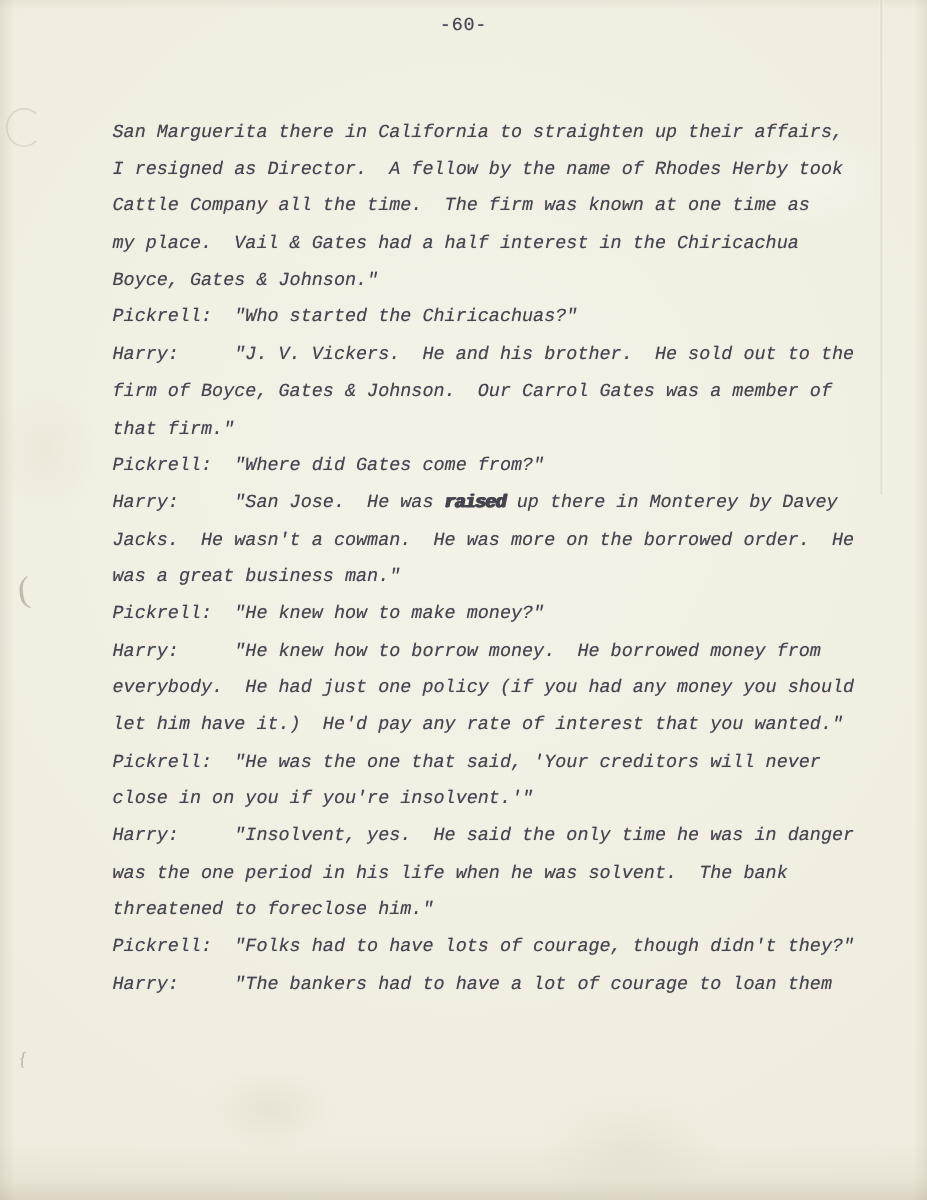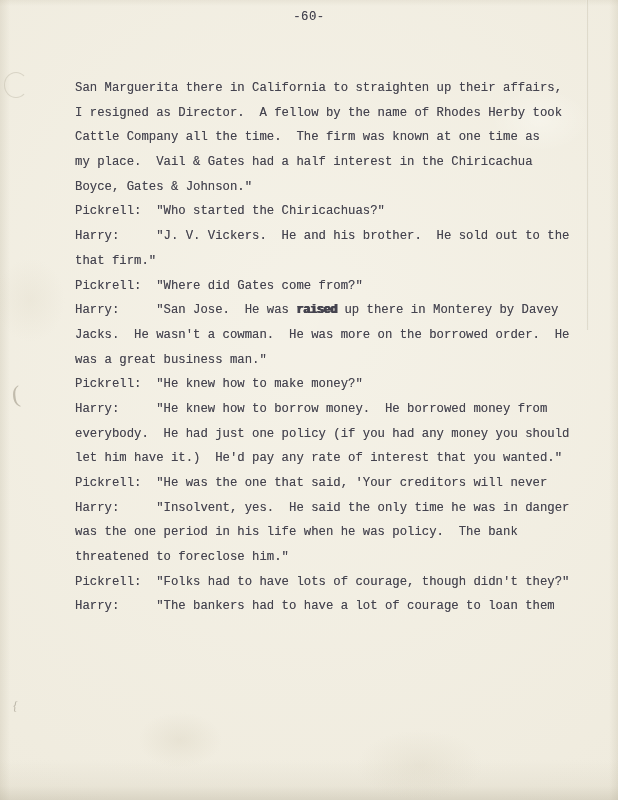--- a/index.html
+++ b/index.html
@@ -37,21 +37,21 @@
   }
   .page-number {
     position: absolute; top: 10px; left: 0; right: 0;
     text-align: center;
     font-size: 12.3px;
     letter-spacing: 0.5px;
     color: #45444f;
     text-shadow: 0 0 0.5px rgba(64,62,78,0.55);
   }
   .text-block {
-    position: absolute; left: 75px; top: 81px; width: 530px;
+    position: absolute; left: 75px; top: 81px; width: 530px; font-style: italic;
   }
   .line {
     height: 24.7px;
     white-space: pre;
     font-size: 12.3px;
     color: #45444f;
     text-shadow: 0 0 0.5px rgba(64,62,78,0.5);
   }
   .overstruck {
     font-weight: bold;
@@ -92,28 +92,30 @@
 <div class="page-number">-60-</div>
 
 <div class="text-block">
   <div class="line">San Marguerita there in California to straighten up their affairs,</div>
   <div class="line">I resigned as Director.  A fellow by the name of Rhodes Herby took</div>
   <div class="line">Cattle Company all the time.  The firm was known at one time as</div>
   <div class="line">my place.  Vail &amp; Gates had a half interest in the Chiricachua</div>
   <div class="line">Boyce, Gates &amp; Johnson."</div>
   <div class="line">Pickrell:  "Who started the Chiricachuas?"</div>
   <div class="line">Harry:     "J. V. Vickers.  He and his brother.  He sold out to the</div>
+  <div class="line">firm of Boyce, Gates &amp; Johnson.  Our Carrol Gates was a member of</div>
   <div class="line">that firm."</div>
   <div class="line">Pickrell:  "Where did Gates come from?"</div>
   <div class="line"><span>Harry:     "San Jose.  He was </span><span class="overstruck">raised</span><span> up there in Monterey by Davey</span></div>
   <div class="line">Jacks.  He wasn't a cowman.  He was more on the borrowed order.  He</div>
   <div class="line">was a great business man."</div>
   <div class="line">Pickrell:  "He knew how to make money?"</div>
   <div class="line">Harry:     "He knew how to borrow money.  He borrowed money from</div>
   <div class="line">everybody.  He had just one policy (if you had any money you should</div>
   <div class="line">let him have it.)  He'd pay any rate of interest that you wanted."</div>
   <div class="line">Pickrell:  "He was the one that said, 'Your creditors will never</div>
+  <div class="line">close in on you if you're insolvent.'"</div>
   <div class="line">Harry:     "Insolvent, yes.  He said the only time he was in danger</div>
-  <div class="line">was the one period in his life when he was policy.  The bank</div>
+  <div class="line">was the one period in his life when he was solvent.  The bank</div>
   <div class="line">threatened to foreclose him."</div>
   <div class="line">Pickrell:  "Folks had to have lots of courage, though didn't they?"</div>
   <div class="line">Harry:     "The bankers had to have a lot of courage to loan them</div>
 </div>
 
 </body></html>

